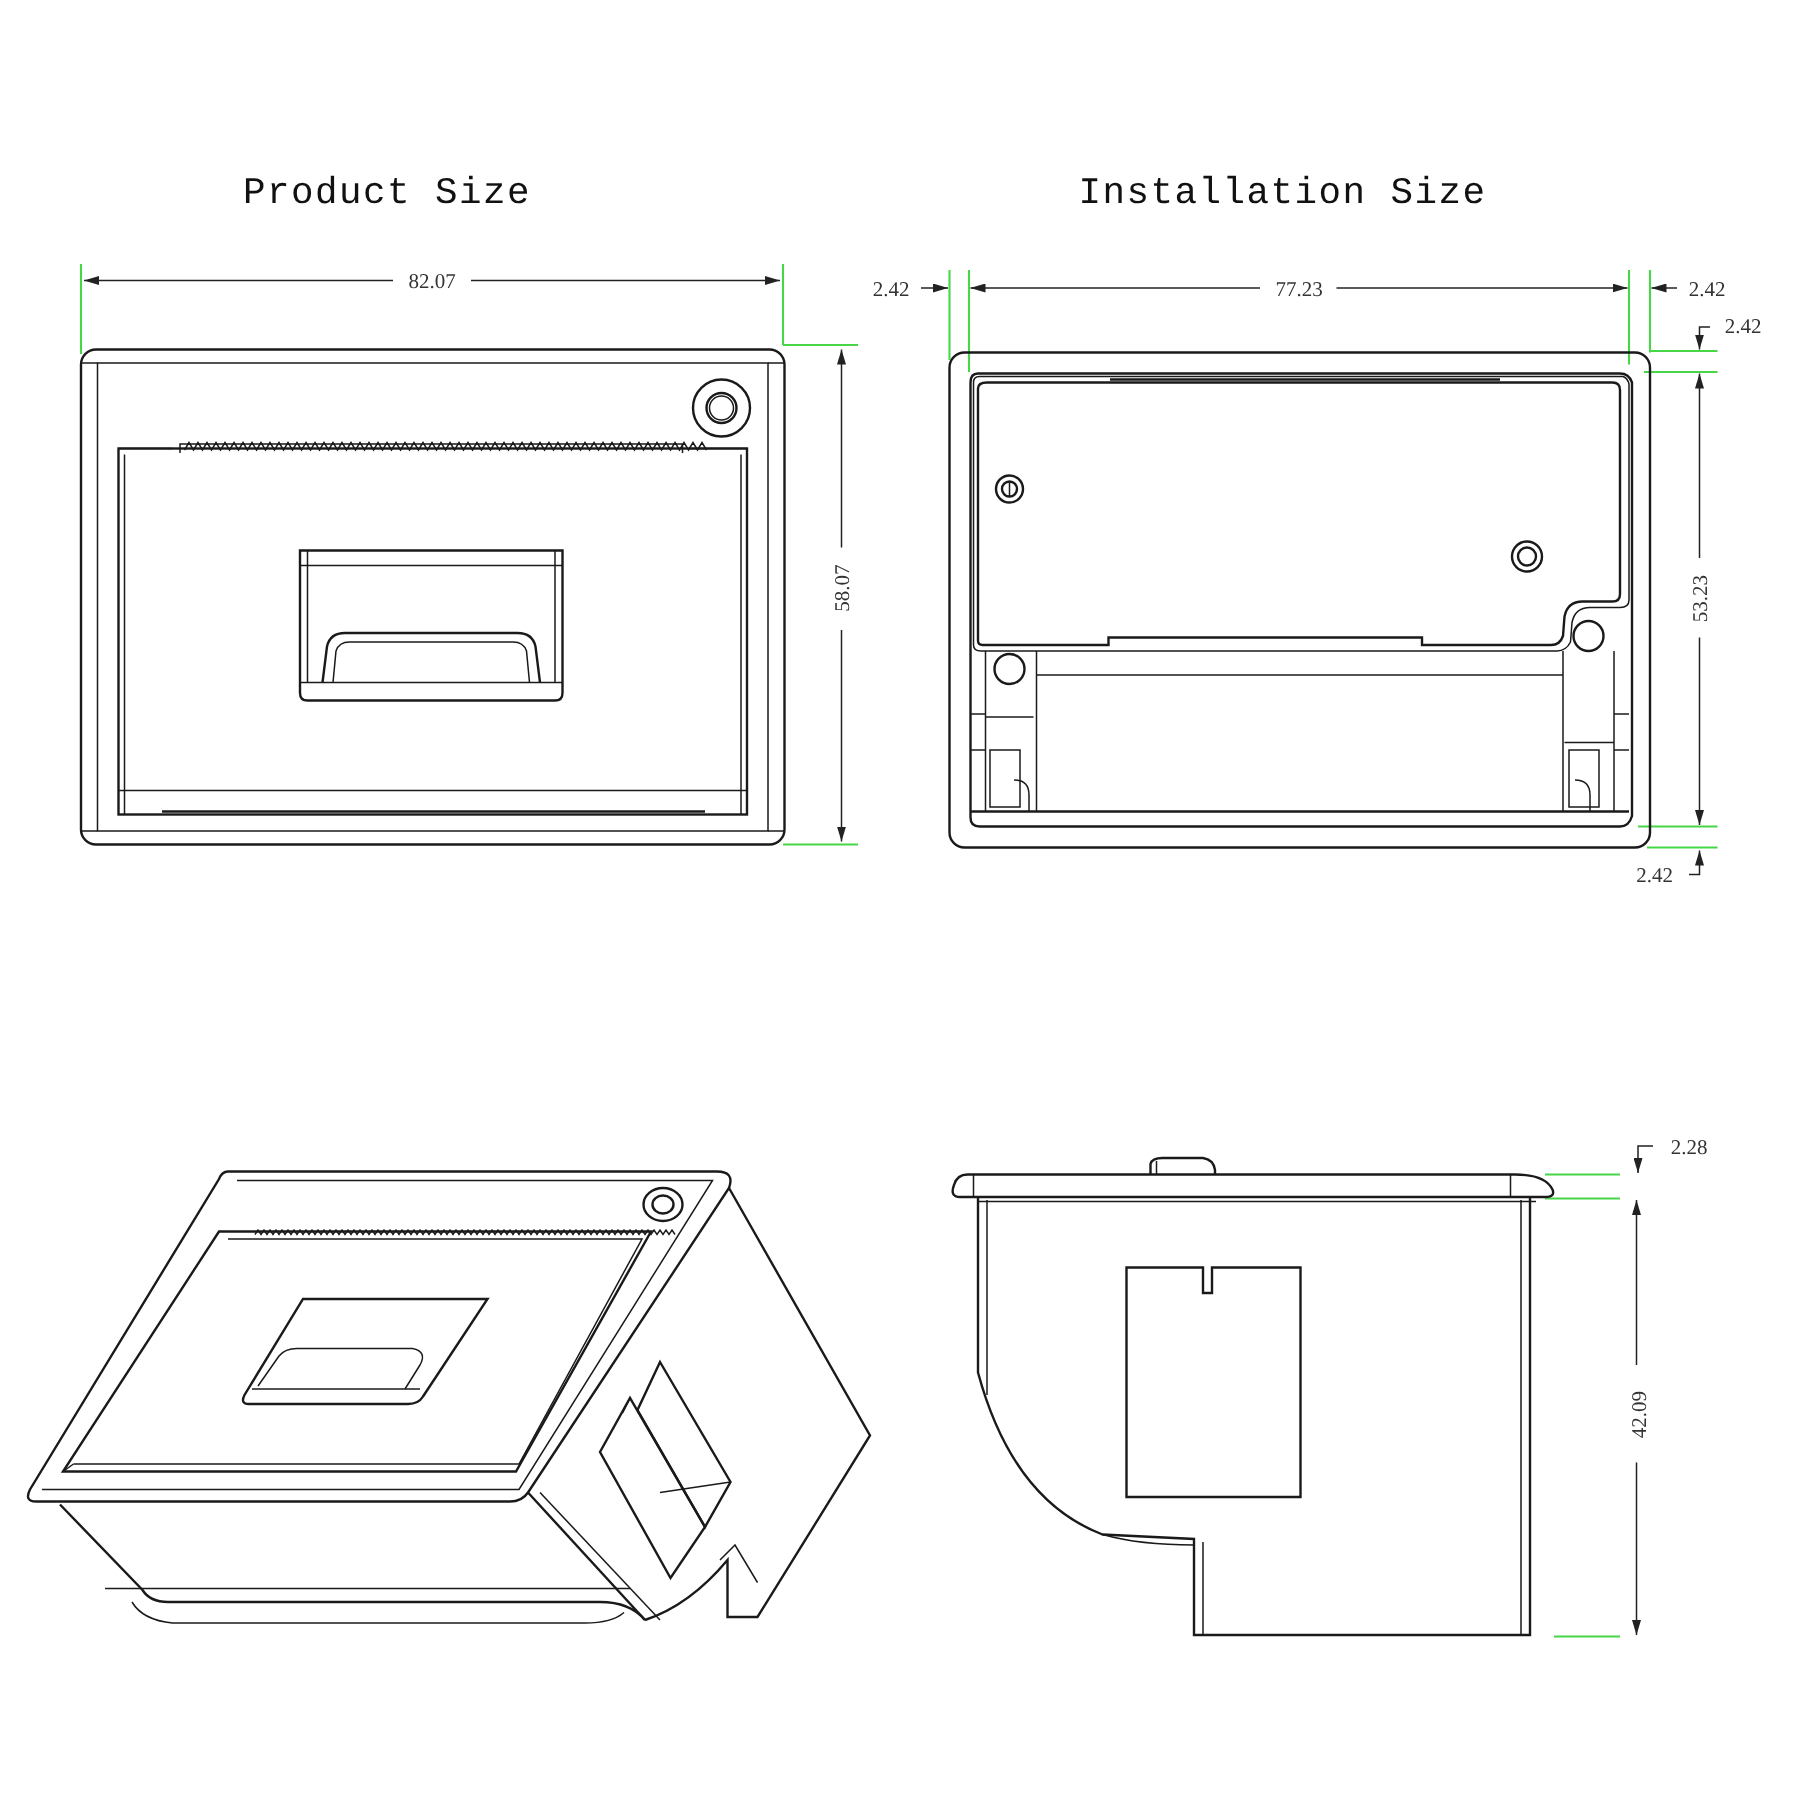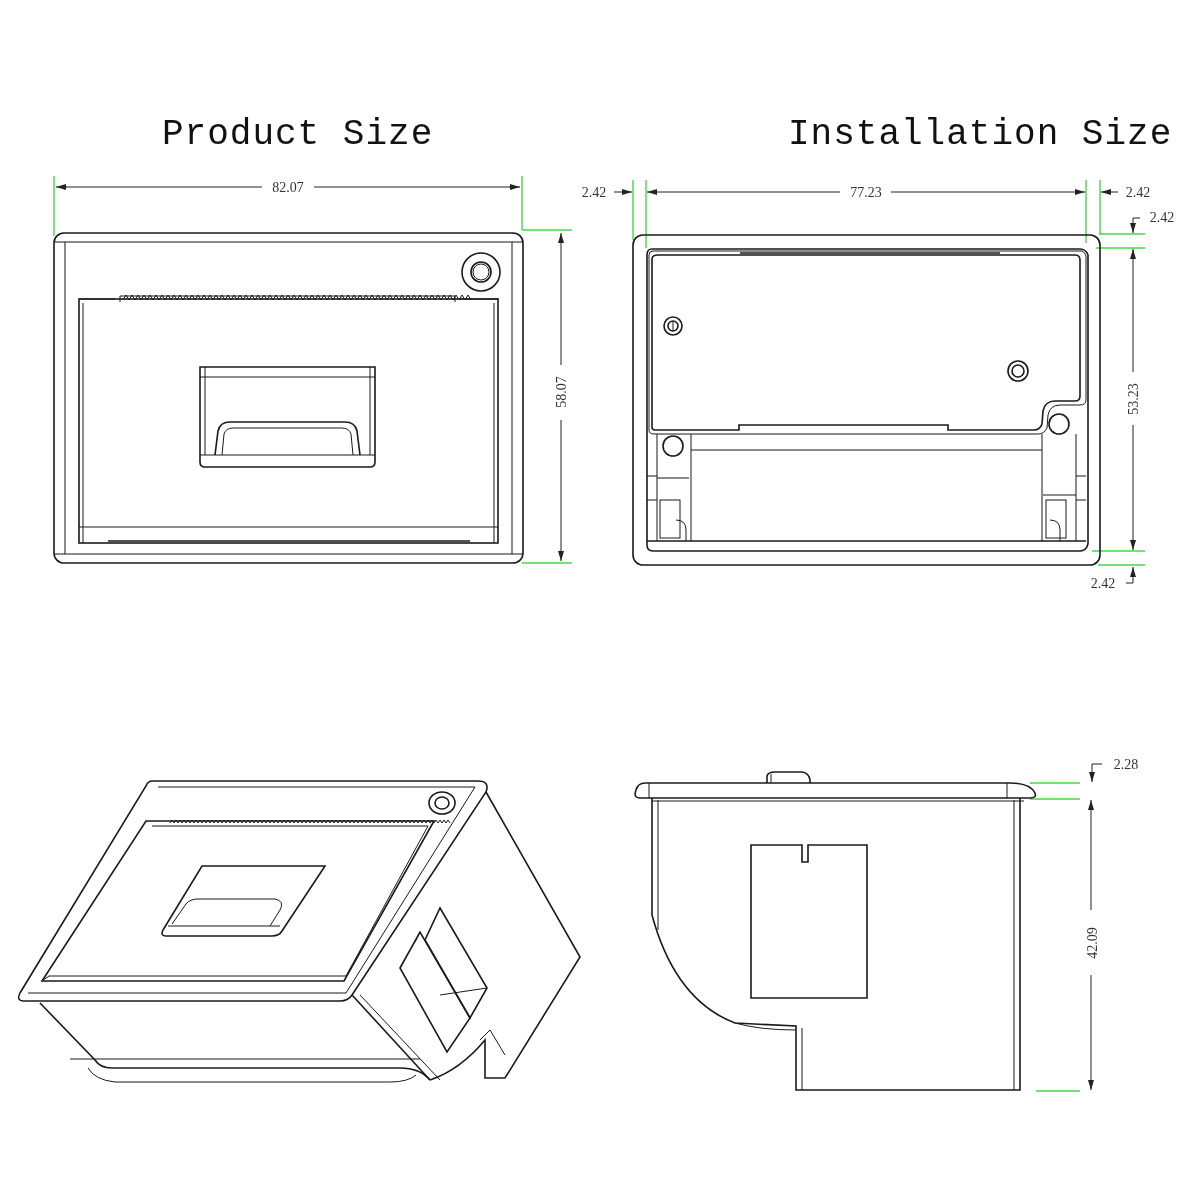--- a/index.html
+++ b/index.html
@@ -1,31 +1,31 @@
 <!DOCTYPE html>
 <html><head>
 <meta charset="utf-8">
 <style>
   html, body { margin:0; padding:0; background:#ffffff; }
   body { width:1200px; height:1200px; position:relative; overflow:hidden;
          font-family:"DejaVu Serif","Liberation Serif",serif; }
   .title { position:absolute; font-family:"Liberation Mono","DejaVu Sans Mono",monospace;
-           font-size:36px; color:#111; letter-spacing:1px; white-space:nowrap; }
+           font-size:25px; color:#111; letter-spacing:1px; white-space:nowrap; }
   svg { position:absolute; left:0; top:0; }
   .dim { font-family:"Liberation Serif","DejaVu Serif",serif; font-size:14px; fill:#333; }
   .ln { stroke:#1a1a1a; stroke-width:1.6; fill:none; }
   .lt { stroke:#1a1a1a; stroke-width:1; fill:none; }
   .ext { stroke:#47d647; stroke-width:1.4; fill:none; }
   .dl { stroke:#222; stroke-width:1; fill:none; }
 </style>
 </head>
 <body>
 
 <div class="title" style="left:162px; top:114px;">Product Size</div>
-<div class="title" style="left:788px; top:114px;">Installation Size</div>
+<div class="title" style="left:719px; top:114px;">Installation Size</div>
 
 <svg width="1200" height="1200" viewBox="0 0 1200 1200">
   <defs>
     <marker id="arr" markerWidth="10" markerHeight="6" refX="10" refY="3" orient="auto" markerUnits="userSpaceOnUse">
       <path d="M0,0 L10,3 L0,6 Z" fill="#222"></path>
     </marker>
     <marker id="arrs" markerWidth="10" markerHeight="6" refX="0" refY="3" orient="auto" markerUnits="userSpaceOnUse">
       <path d="M10,0 L0,3 L10,6 Z" fill="#222"></path>
     </marker>
   </defs>

